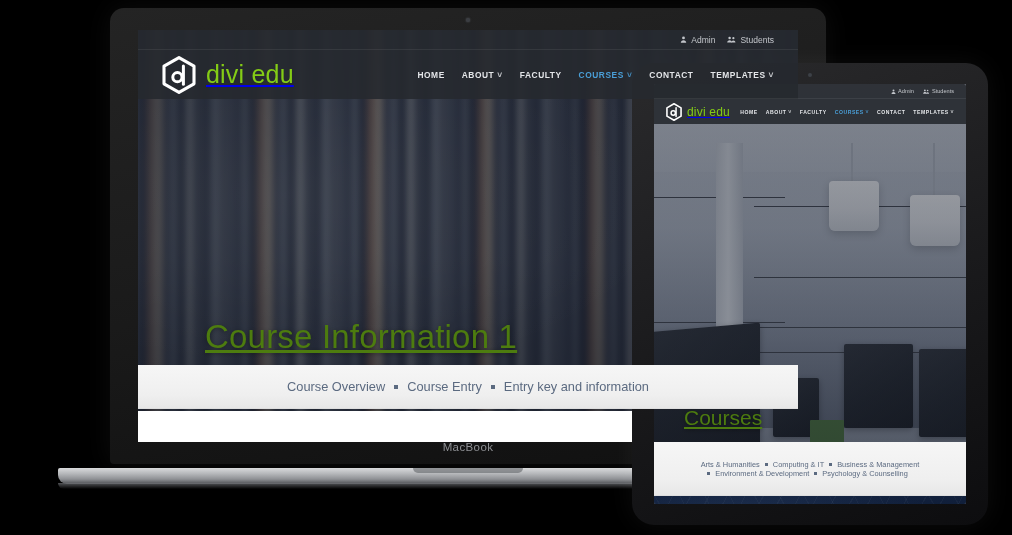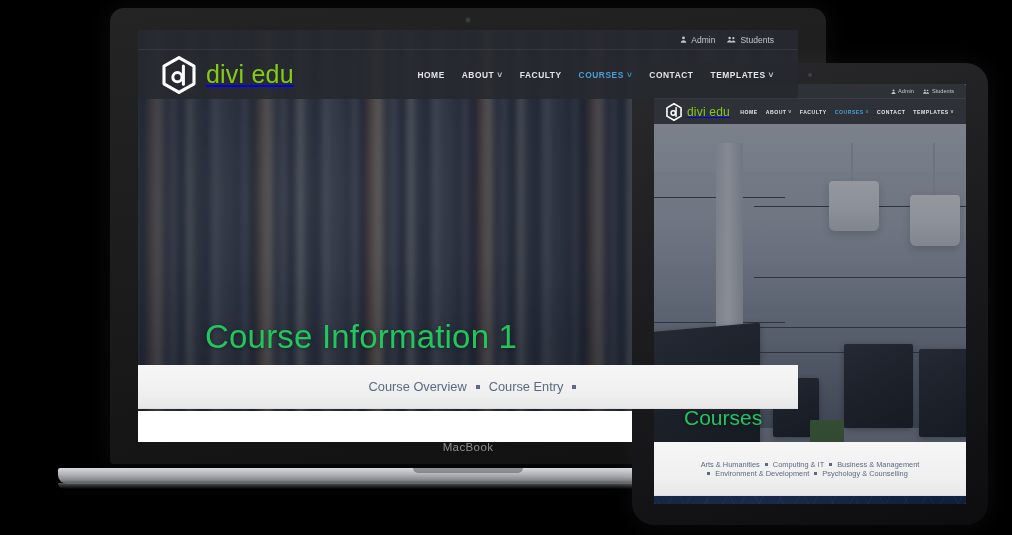--- a/index.html
+++ b/index.html
@@ -242,24 +242,25 @@
     display: inline-flex;
     align-items: center;
     white-space: nowrap;
   }
   .nav-item.active { color: #4a9fd8; }
   .caret { display: inline-block; opacity: 0.85; }
 
   
   .hero-title {
     position: absolute;
-    color: #22c55e;
+    color: #4d7c0f;
     font-weight: 300;
     z-index: 5;
     text-shadow: 0 1px 4px rgba(0,0,0,0.35);
+    text-decoration: underline;
   }
 
   
   .subnav {
     position: absolute;
     left: 0;
     width: 100%;
     background: linear-gradient(180deg, #f6f6f6 0%, #efefef 70%, #e7e7e7 100%);
     border-bottom: 1px solid #dedede;
     display: flex;
@@ -446,20 +447,21 @@
             </div>
           </div>
 
           <h1 class="hero-title">Course Information 1</h1>
 
           <div class="subnav">
             <a class="subnav-link" href="#">Course Overview</a>
             <span class="subnav-dot"></span>
             <a class="subnav-link" href="#">Course Entry</a>
             <span class="subnav-dot"></span>
+            <a class="subnav-link" href="#">Entry key and information</a>
           </div>
 
           <div class="content-white"></div>
 
         </div>
       </div>
 
       <div class="laptop-chin">
         <span>MacBook</span>
       </div>

